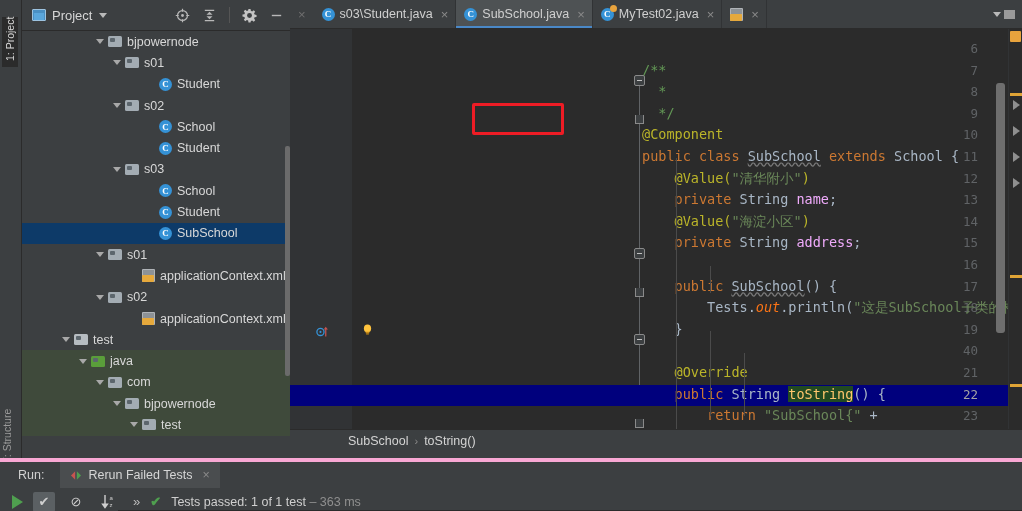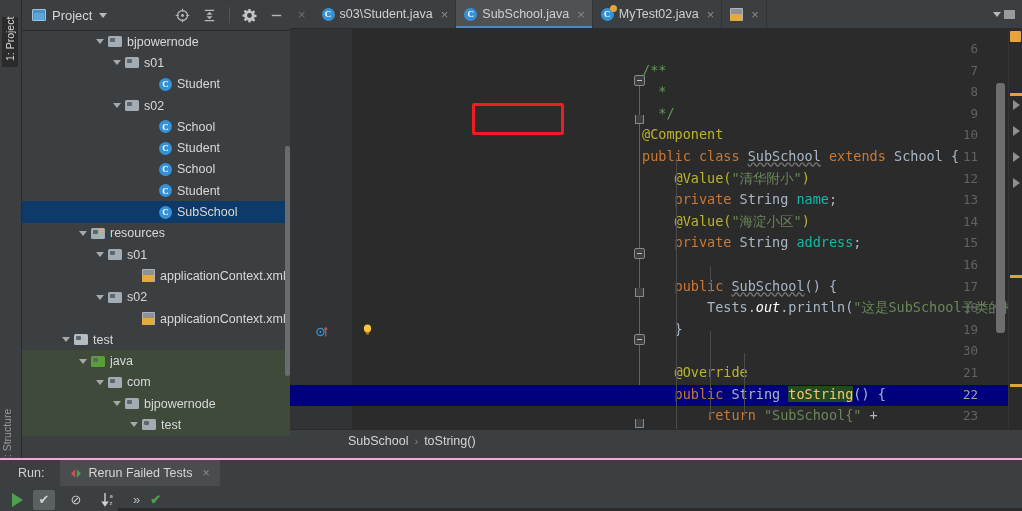--- a/index.html
+++ b/index.html
@@ -118,24 +118,24 @@
   .lnum{position:absolute;right:44px;width:24px;text-align:right;color:#606366;font-size:12.5px;
         font-family:"DejaVu Sans Mono",monospace;}
   .lnum.cur{color:#a4a3a3;}
   .fold-line{position:absolute;left:349px;top:52px;width:1px;bottom:30px;background:#606366;}
   .codeline{position:absolute;left:0;right:0;height:21.6px;white-space:pre;color:#a9b7c6;}
   .code-txt{position:absolute;left:352px;}
   .sel-line{position:absolute;left:0;right:0;background:#00007d;}
   .kw{color:#cc7832;}
   .str{color:#6a8759;}
   .ann{color:#bbb529;}
-  .fld{color:#14b8a6;}
+  .fld{color:#f0abfc;}
   .cmt{color:#629755;}
   .mth{color:#ffc66d;}
-  .stc{color:#ffffff;font-style:italic;}
+  .stc{color:#f97316;font-style:italic;}
   .wht{color:#a9b7c6;}
   .cls-u{text-decoration:underline;text-decoration-style:wavy;text-decoration-color:#7a7a7a;}
   .tostr-hl{background:#214a21;}
   .indentguide{position:absolute;width:1px;background:#4b4b4b;}
 
   
   .g-fold{position:absolute;width:11px;height:11px;border:1px solid #8a8a8a;border-radius:2px;background:#3c3f41;}
   .g-fold:after{content:"";position:absolute;left:2px;top:4px;width:5px;height:1px;background:#c0c0c0;}
   .g-foldend{position:absolute;width:9px;height:9px;border:1px solid #8a8a8a;border-top:none;background:#3c3f41;}
   .g-override{position:absolute;width:13px;height:13px;}
@@ -157,21 +157,21 @@
 
   
   .crumbs{
     position:absolute;left:290px;top:429px;width:732px;height:22px;
     background:#3c3f41;display:flex;align-items:center;padding-left:58px;
     font-size:12.5px;color:#d4d4d4;gap:6px;border-top:1px solid #2b2b2b;
   }
   .crumb-sep{color:#8a8a8a;font-size:11px;}
 
   
-  .runpanel{position:absolute;left:0;top:458px;width:1022px;height:53px;background:#3c3f41;border-top:2px solid #f9a8d4;padding-left:8px;}
+  .runpanel{position:absolute;left:0;top:458px;width:1022px;height:53px;background:#3c3f41;border-top:4px solid #f9a8d4;padding-left:8px;}
   .run-tabrow{position:absolute;left:0;top:0;height:26px;width:100%;display:flex;align-items:center;}
   .run-label{margin-left:18px;font-size:12.5px;color:#d0d0d0;}
   .run-tab{margin-left:16px;height:26px;display:flex;align-items:center;gap:6px;padding:0 10px;background:#4a4d4f;font-size:12.5px;color:#d6d6d6;}
   .rerun-ico{width:12px;height:11px;position:relative;flex:none;}
   .run-toolrow{position:absolute;left:0;top:26px;height:27px;width:100%;display:flex;align-items:center;gap:10px;padding-left:12px;}
   .play-tri{width:0;height:0;border-top:7px solid transparent;border-bottom:7px solid transparent;border-left:11px solid #4f9f4f;}
   .tgl{width:22px;height:20px;display:flex;align-items:center;justify-content:center;border-radius:2px;color:#cfcfcf;font-size:13px;}
   .tgl.on{background:#5b6063;}
   .chev2{color:#bdbdbd;font-size:13px;margin-left:6px;}
   .check-g{color:#4f9f4f;font-size:13px;font-weight:bold;}
@@ -248,42 +248,42 @@
           <span class="cls-ico" style="margin-right:5px;">C</span>
           <span class="lbl">School</span>
         </div>
         <div class="row">
           <span style="width:125px;flex:none;"></span>
           <span class="tw hidden"></span>
           <span class="cls-ico" style="margin-right:5px;">C</span>
           <span class="lbl">Student</span>
         </div>
         <div class="row">
+          <span style="width:91px;flex:none;"></span>
+          <span class="tw"></span>
+          <span class="pkg-ico"></span>
+          <span class="lbl">s03</span>
+        </div>
+        <div class="row">
           <span style="width:125px;flex:none;"></span>
           <span class="tw hidden"></span>
           <span class="cls-ico" style="margin-right:5px;">C</span>
           <span class="lbl">School</span>
         </div>
         <div class="row">
           <span style="width:125px;flex:none;"></span>
           <span class="tw hidden"></span>
           <span class="cls-ico" style="margin-right:5px;">C</span>
           <span class="lbl">Student</span>
         </div>
         <div class="row sel">
           <span style="width:125px;flex:none;"></span>
           <span class="tw hidden"></span>
           <span class="cls-ico" style="margin-right:5px;">C</span>
           <span class="lbl">SubSchool</span>
-        </div>
-        <div class="row">
-          <span style="width:57px;flex:none;"></span>
-          <span class="tw"></span>
-          <span class="pkg-ico res"></span>
-          <span class="lbl">resources</span>
         </div>
         <div class="row">
           <span style="width:74px;flex:none;"></span>
           <span class="tw"></span>
           <span class="pkg-ico"></span>
           <span class="lbl">s01</span>
         </div>
         <div class="row">
           <span style="width:108px;flex:none;"></span>
           <span class="tw hidden"></span>
@@ -390,21 +390,21 @@
         <div class="lnum" style="top: 206.4px;">15</div>
         <div class="codeline" style="top: 205.4px;"><span class="code-txt"><span class="kw">    private </span><span class="wht">String </span><span class="fld">address</span><span class="wht">;</span></span></div>
         <div class="lnum" style="top: 228px;">16</div>
         <div class="codeline" style="top: 227px;"><span class="code-txt"></span></div>
         <div class="lnum" style="top: 249.6px;">17</div>
         <div class="codeline" style="top: 248.6px;"><span class="code-txt"><span class="kw">    public </span><span class="cls-u">SubSchool</span><span class="wht">() {</span></span></div>
         <div class="lnum" style="top: 271.2px;">18</div>
         <div class="codeline" style="top: 270.2px;"><span class="code-txt"><span class="wht">        Tests.</span><span class="stc">out</span><span class="wht">.println(</span><span class="str">"这是SubSchool子类的构造方法......"</span></span></div>
         <div class="lnum" style="top: 292.8px;">19</div>
         <div class="codeline" style="top: 291.8px;"><span class="code-txt"><span class="wht">    }</span></span></div>
-        <div class="lnum" style="top: 314.4px;">30</div>
+        <div class="lnum" style="top: 314.4px;">40</div>
         <div class="codeline" style="top: 313.4px;"><span class="code-txt"></span></div>
         <div class="lnum" style="top: 336px;">21</div>
         <div class="codeline" style="top: 335px;"><span class="code-txt"><span class="ann">    @Override</span></span></div>
         <div class="sel-line" style="top: 355.6px; height: 21.6px;"></div>
         <div class="lnum cur" style="top: 357.6px;">22</div>
         <div class="codeline" style="top: 356.6px;"><span class="code-txt"><span class="kw">    public </span><span class="wht">String </span><span class="mth tostr-hl">toString</span><span class="wht">() {</span></span></div>
         <div class="lnum" style="top: 379.2px;">23</div>
         <div class="codeline" style="top: 378.2px;"><span class="code-txt"><span class="kw">        return </span><span class="str">"SubSchool{"</span><span class="wht"> +</span></span></div>
         <div class="codeline" style="top: 399.8px;"><span class="code-txt"><span class="wht">                </span><span class="str">"name='"</span><span class="wht"> + </span><span class="fld">name</span><span class="wht"> + </span><span class="str">'\''</span><span class="wht"> +</span></span></div>
       </div>
@@ -475,17 +475,20 @@
       <span class="play-tri"></span>
       <span class="tgl on">✔</span>
       <span class="tgl">⊘</span>
       <svg width="16" height="17" viewBox="0 0 16 17" style="margin-left:4px;">
         <path d="M4 2v11M4 14.5L1.6 11.2h4.8z" stroke="#cfcfcf" stroke-width="1.4" fill="#cfcfcf"></path>
         <text x="8.5" y="6.6" font-size="6" fill="#cfcfcf" font-family="Liberation Sans, sans-serif">a</text>
         <text x="8.5" y="14.2" font-size="6" fill="#cfcfcf" font-family="Liberation Sans, sans-serif">z</text>
       </svg>
       <span class="chev2">»</span>
       <span class="check-g">✔</span>
+      <span class="passtext">
+        <span>Tests passed: 1 of 1 test</span><span class="dim"> – </span><span class="dim">363 ms</span>
+      </span>
     </div>
     <div class="out-area"></div>
   </div>
 
 </div>
 
 </body></html>

